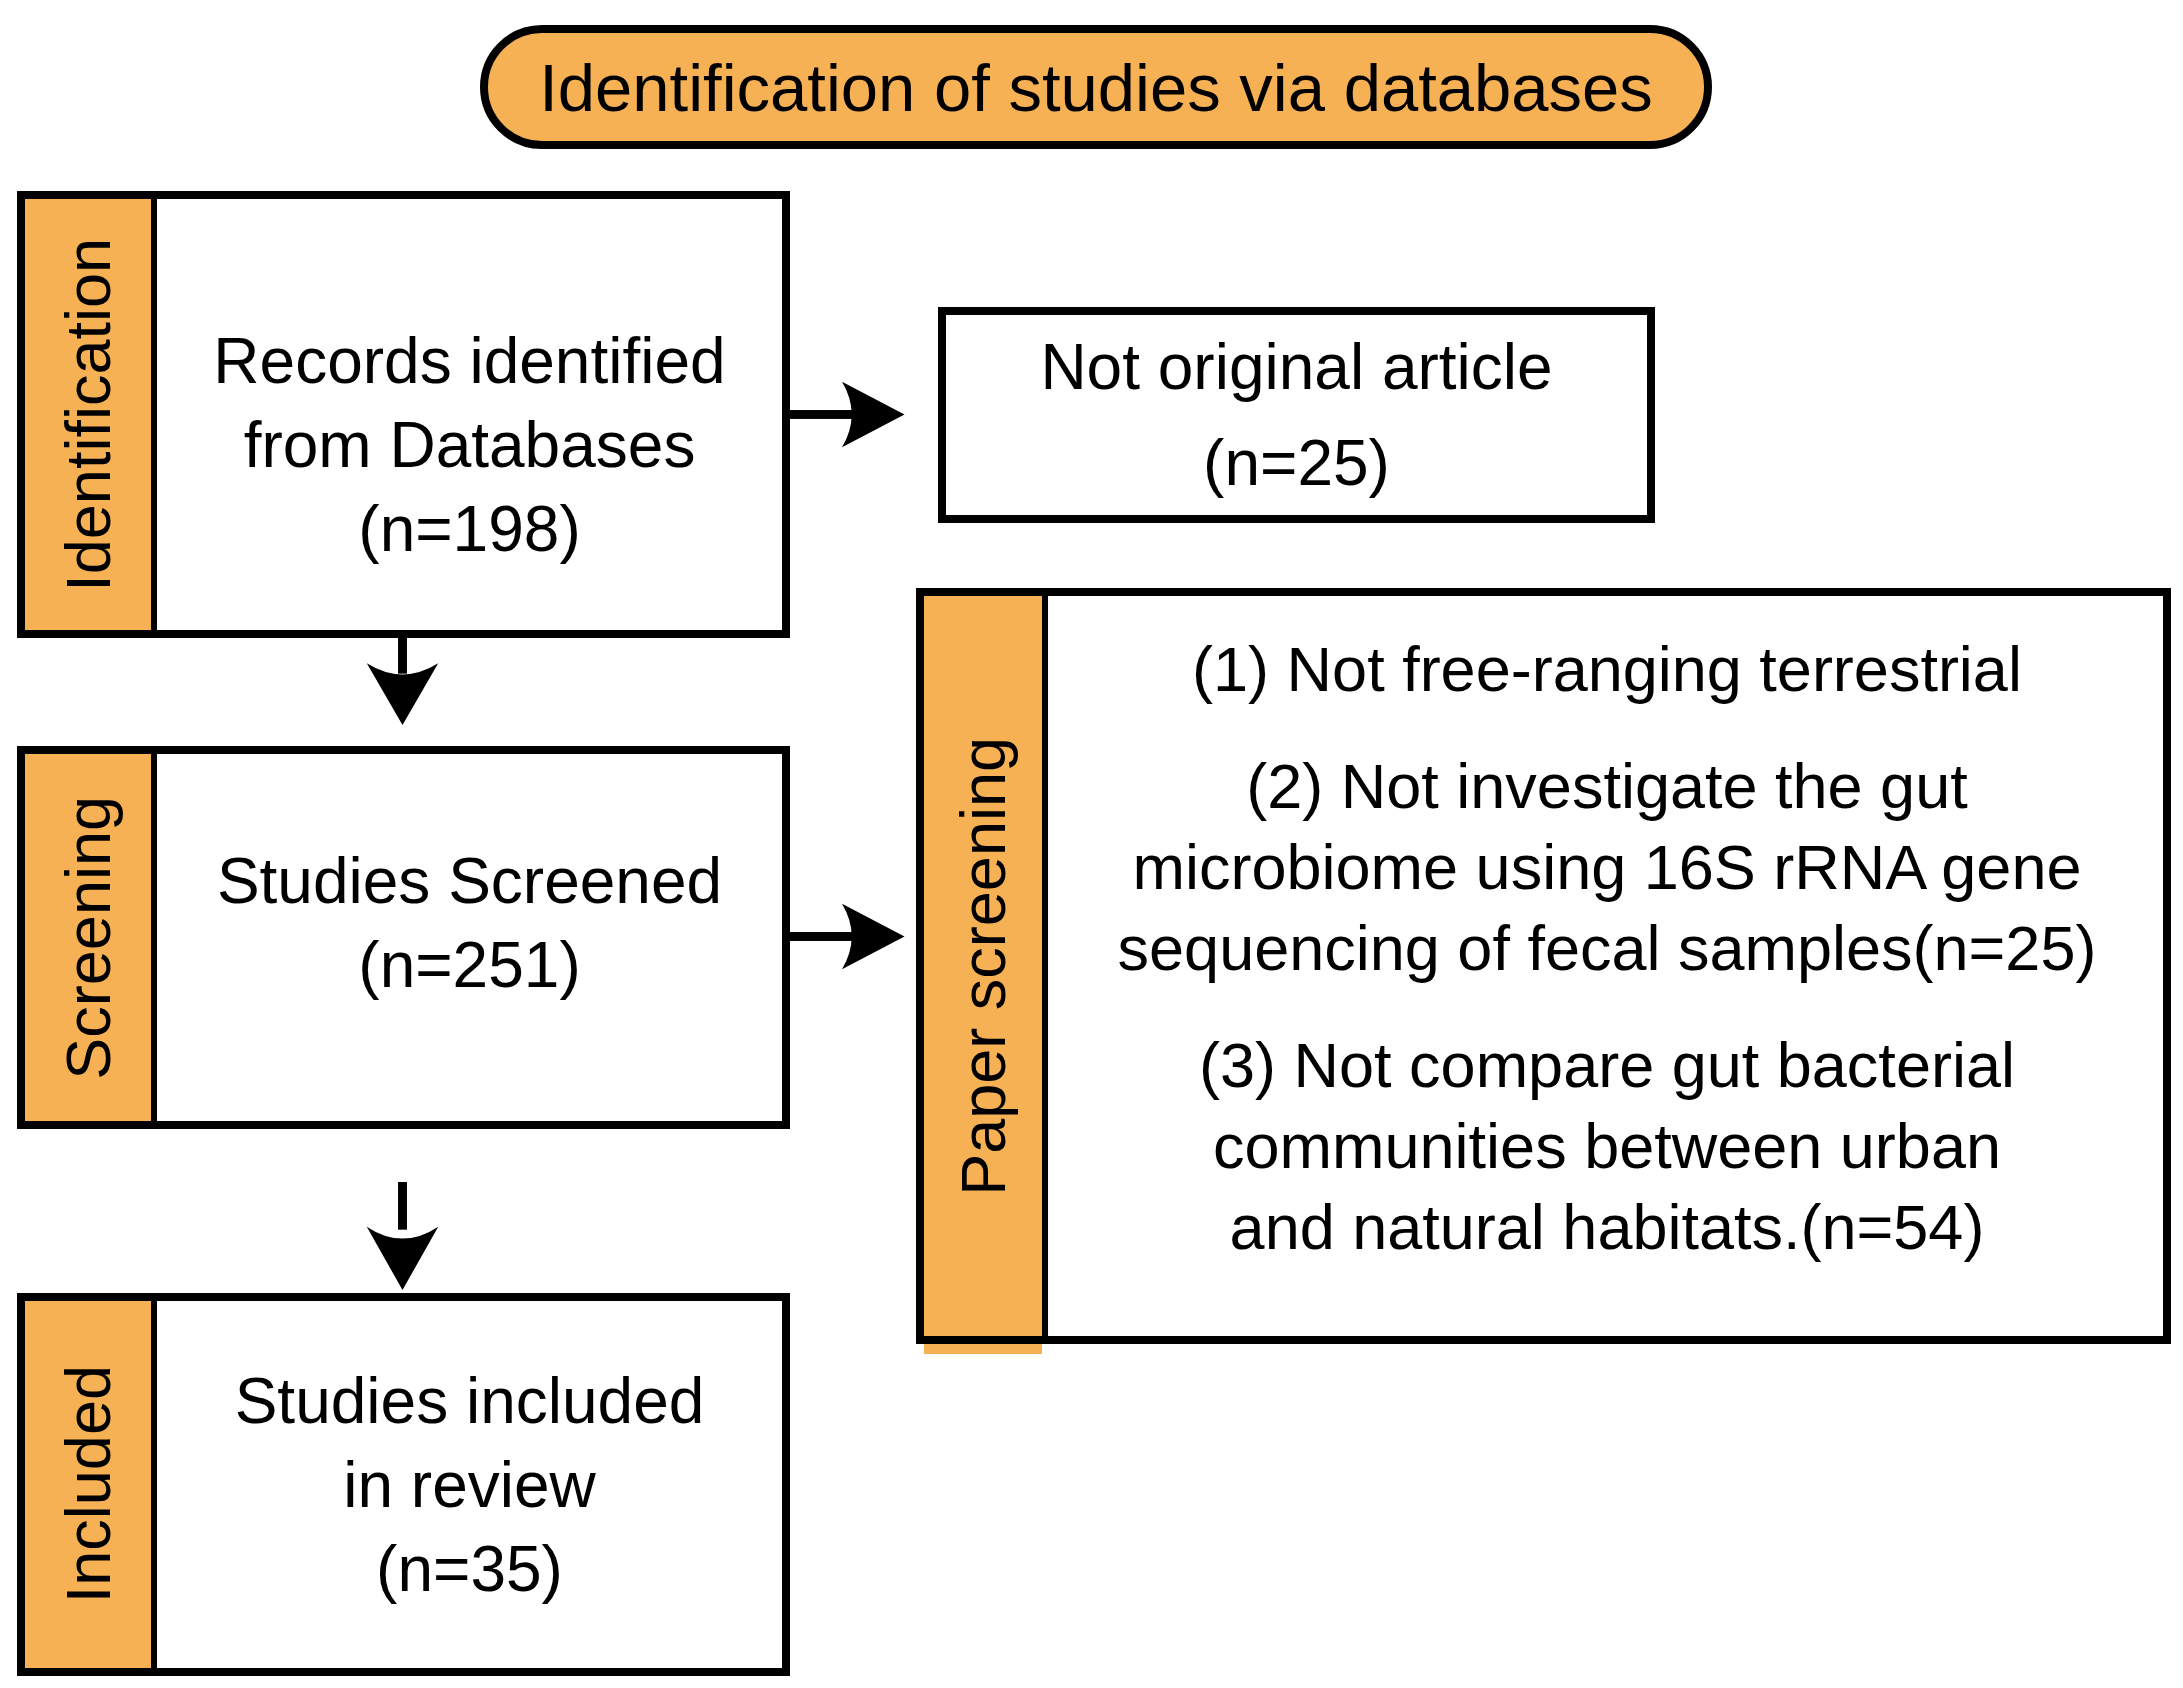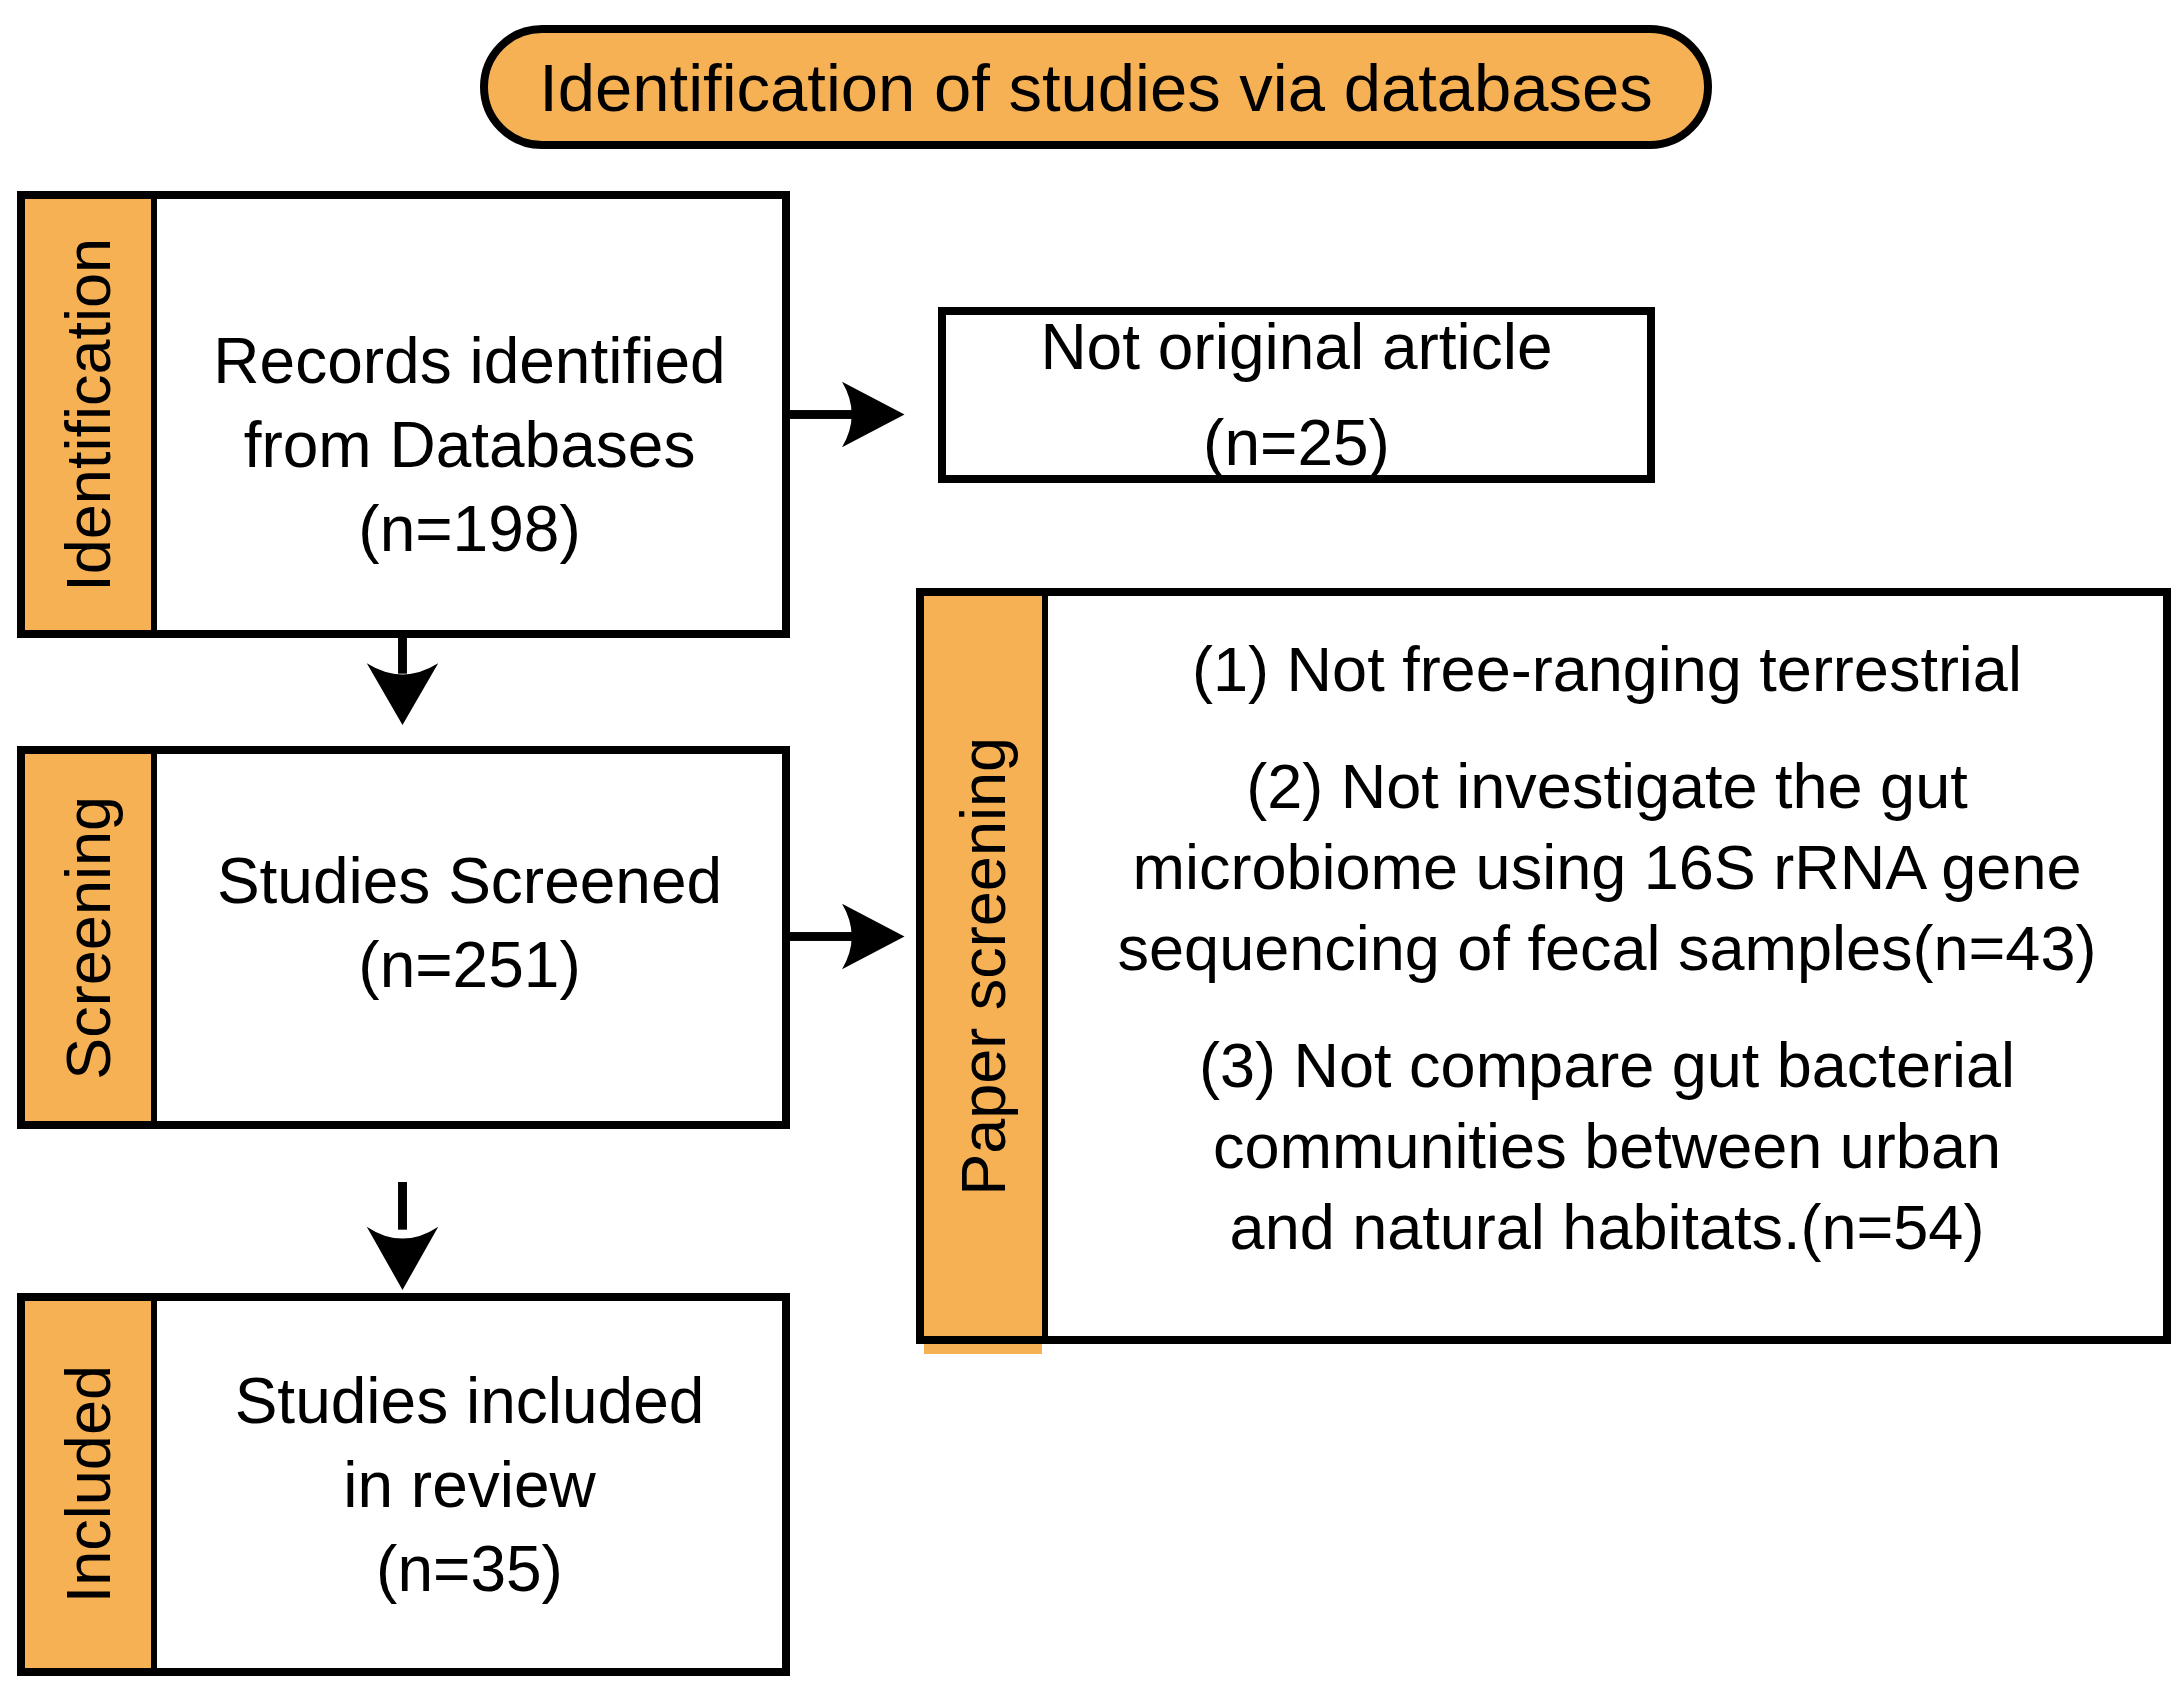--- a/index.html
+++ b/index.html
@@ -67,21 +67,21 @@
     <div class="strip" style="width:126px;">
       <span class="vlabel">Identification</span>
     </div>
     <div class="centercontent" style="transform:translateY(30px);">
       <span class="line">Records identified</span>
       <span class="line">from Databases</span>
       <span class="line">(n=198)</span>
     </div>
   </div>
 
-  <div class="abs plainbox" style="left:938px; top:307px; width:717px; height:176px;gap:12px;">
+  <div class="abs plainbox" style="left:938px; top:307px; width:717px; height:216px;gap:12px;">
     <span class="line">Not original article</span>
     <span class="line">(n=25)</span>
   </div>
 
   <svg class="abs arrow" style="left:787px; top:377px;" width="119" height="75" viewBox="0 0 160 100">
     <rect x="0" y="44" width="88" height="12" fill="#000"></rect>
     <path d="M158,50 L74,6 Q100,50 74,94 Z" fill="#000"></path>
   </svg>
 
   <svg class="abs arrow" style="left:365px; top:635px;" width="75" height="90" viewBox="0 0 100 121">
@@ -108,21 +108,21 @@
     <div class="strip" style="width:118px;">
       <span class="vlabel">Paper screening</span>
     </div>
     <div class="exclusions">
       <div class="exclusion-item">
         <span class="line">(1) Not free-ranging terrestrial</span>
       </div>
       <div class="exclusion-item">
         <span class="line">(2) Not investigate the gut</span>
         <span class="line">microbiome using 16S rRNA gene</span>
-        <span class="line">sequencing of fecal samples(n=43)</span>
+        <span class="line">sequencing of fecal samples(n=25)</span>
       </div>
       <div class="exclusion-item">
         <span class="line">(3) Not compare gut bacterial</span>
         <span class="line">communities between urban</span>
         <span class="line">and natural habitats.(n=54)</span>
       </div>
     </div>
   </div>
 
   <div class="abs" style="left:924px; top:1344px; width:118px; height:10.4px; background:#F7B155;"></div>

